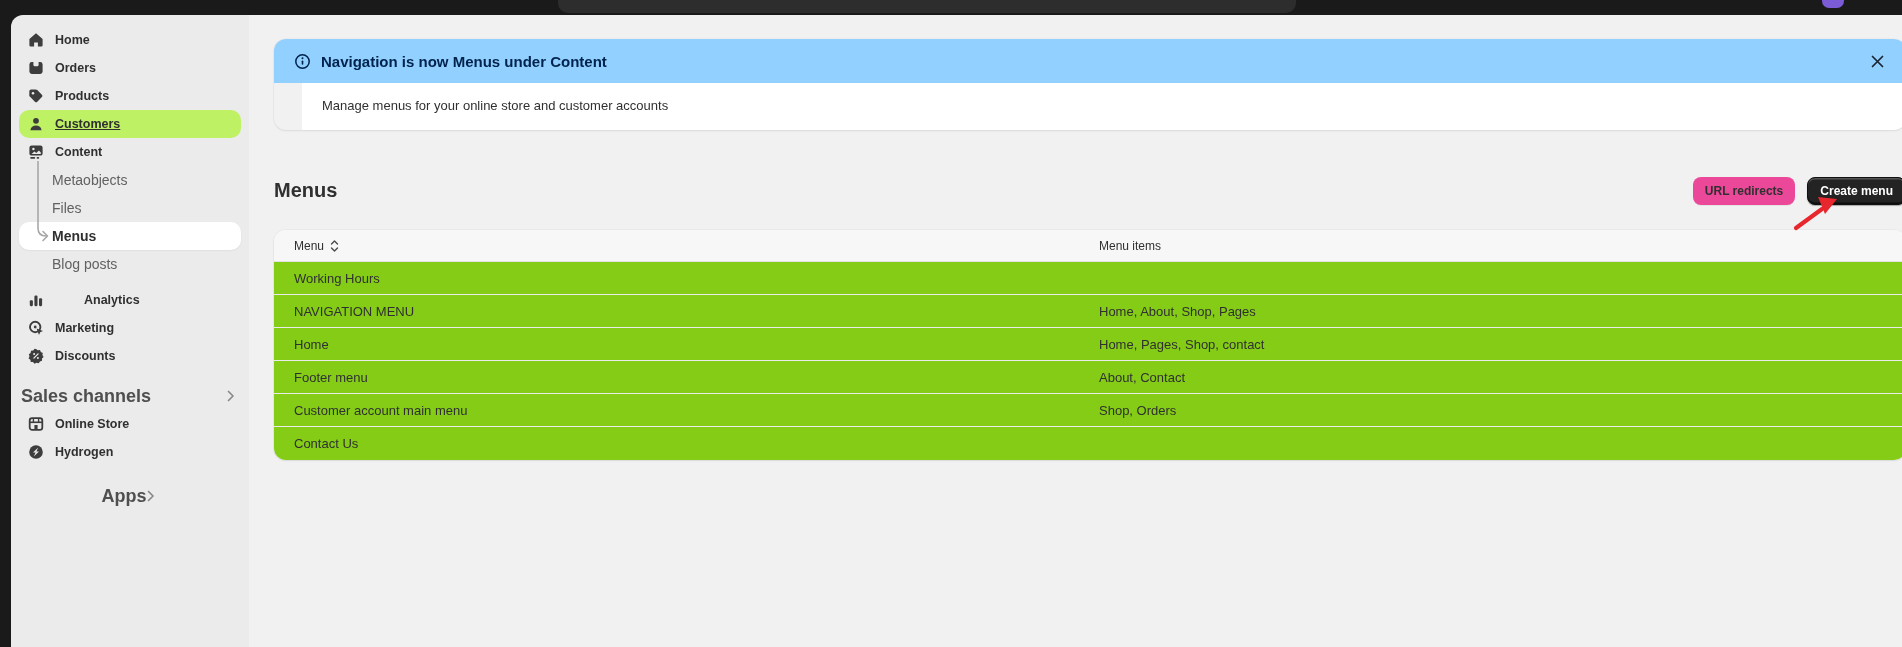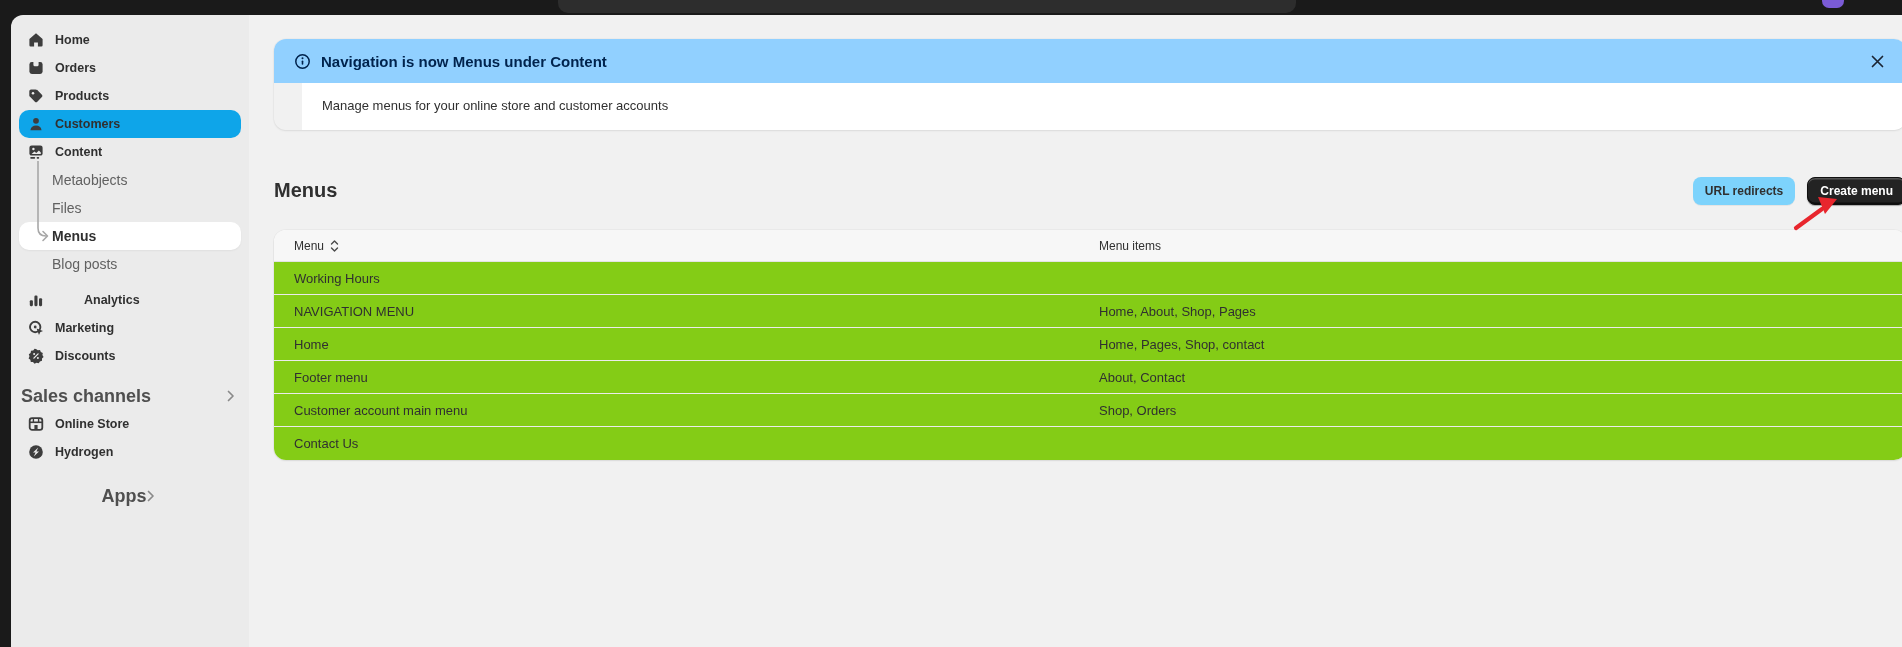--- a/index.html
+++ b/index.html
@@ -19,21 +19,21 @@
   
   .frame { position:absolute; top:15px; left:11px; width:1902px; height:632px;
            border-radius:12px 12px 0 0; overflow:hidden; display:flex; }
 
   
   .sidebar { width:238px; background:#ebebeb; padding-top:11px; position:relative; flex:none; }
   .nav-item { height:28px; margin:0 8px; padding:0 8px; border-radius:10px;
               display:flex; align-items:center; gap:11px;
               font-size:12.5px; font-weight:600; color:#303030; cursor:default; }
   .nav-item .nic { width:17px; height:17px; display:inline-flex; align-items:center; justify-content:center; flex:none; }
-  .nav-item.hovered { background:#0ea5e9; }
+  .nav-item.hovered { background:#bef264;text-decoration:underline; }
   .nav-sub { height:28px; margin:0 8px; padding-left:33px; border-radius:10px;
              display:flex; align-items:center; font-size:14px; font-weight:500; color:#616161; }
   .nav-sub.active { background:#ffffff; color:#303030; font-weight:600;
                     box-shadow:0 1px 2px rgba(0,0,0,.05); position:relative; z-index:1; }
   .gap8  { margin-top:8px;gap:40px; }
   .nav-section { height:28px; margin-top:12px; padding:0 14px 0 10px;
                  display:flex; align-items:center; justify-content:space-between;
                  font-size:18px; font-weight:600; color:#4f4f4f; }
   .nav-section.big-gap { margin-top:16px;justify-content:center; }
   .connector { position:absolute; left:21px; top:146px; z-index:2; pointer-events:none; }
@@ -48,21 +48,21 @@
   .banner-title { font-size:15px; font-weight:700; color:#00234d; }
   .banner-close { margin-left:auto; width:26px; height:26px; border-radius:7px;
                   display:flex; align-items:center; justify-content:center; cursor:pointer; }
   .banner-body { background:#ffffff; padding:15px 20px 17px; font-size:13px; color:#303030;margin-left:28px; }
 
   .page-head { margin-top:46px; height:29px; display:flex; align-items:center; }
   .page-title { font-size:20px; font-weight:700; color:#303030; line-height:29px; }
   .head-actions { margin-left:auto; display:flex; align-items:center; gap:12px; }
   .btn { height:28px; padding:0 12px; border-radius:8px; border:none;
          font-family:inherit; font-size:12px; font-weight:600; display:inline-flex; align-items:center; cursor:pointer; }
-  .btn-secondary { background:#7dd3fc; color:#303030; box-shadow:0 1px 0 rgba(0,0,0,.05); }
+  .btn-secondary { background:#ec4899; color:#303030; box-shadow:0 1px 0 rgba(0,0,0,.05); }
   .btn-primary { background:#232323; color:#ffffff;
                  box-shadow:inset 0 1.5px 0 rgba(255,255,255,.22), inset 0 -1.5px 0 rgba(0,0,0,.6), 0 1px 1px rgba(0,0,0,.3);
                  border:1px solid #111; }
 
   .annotation-arrow { position:absolute; left:1543px; top:182px; pointer-events:none; z-index:4; }
 
   .card { margin-top:25px; background:#ffffff; border-radius:12px; overflow:hidden;
           box-shadow:0 1px 2px rgba(0,0,0,.07), 0 0 0 1px rgba(0,0,0,.03); }
   .thead { display:flex; align-items:center; height:32px; background:#f7f7f7;
            border-bottom:1px solid #e3e3e3; font-size:12px; font-weight:500; color:#303030; }

